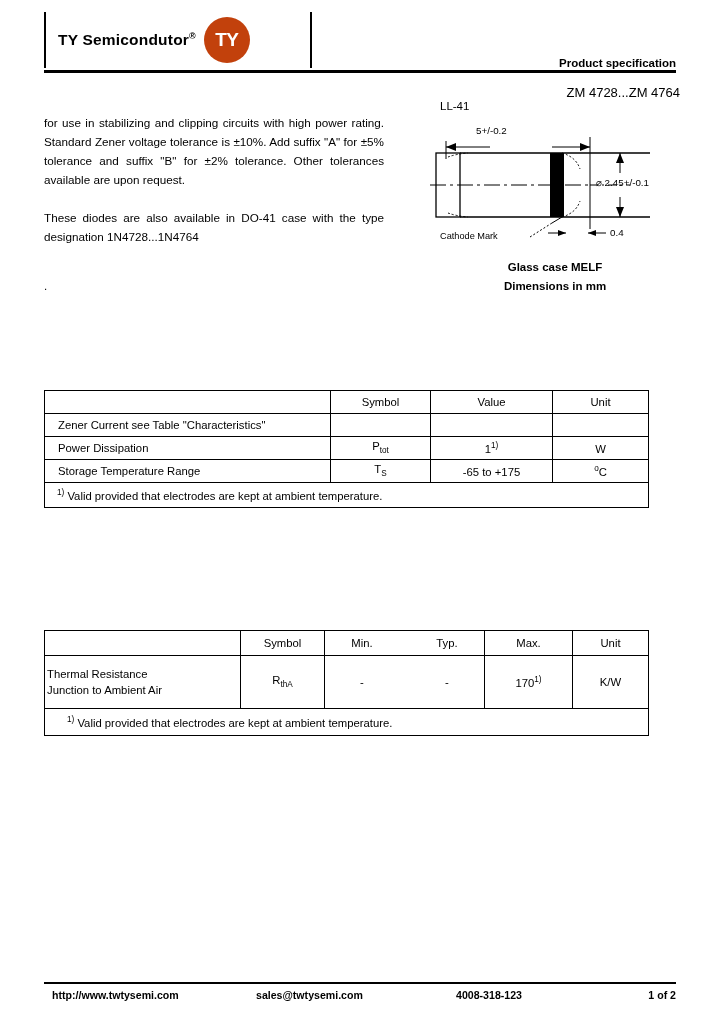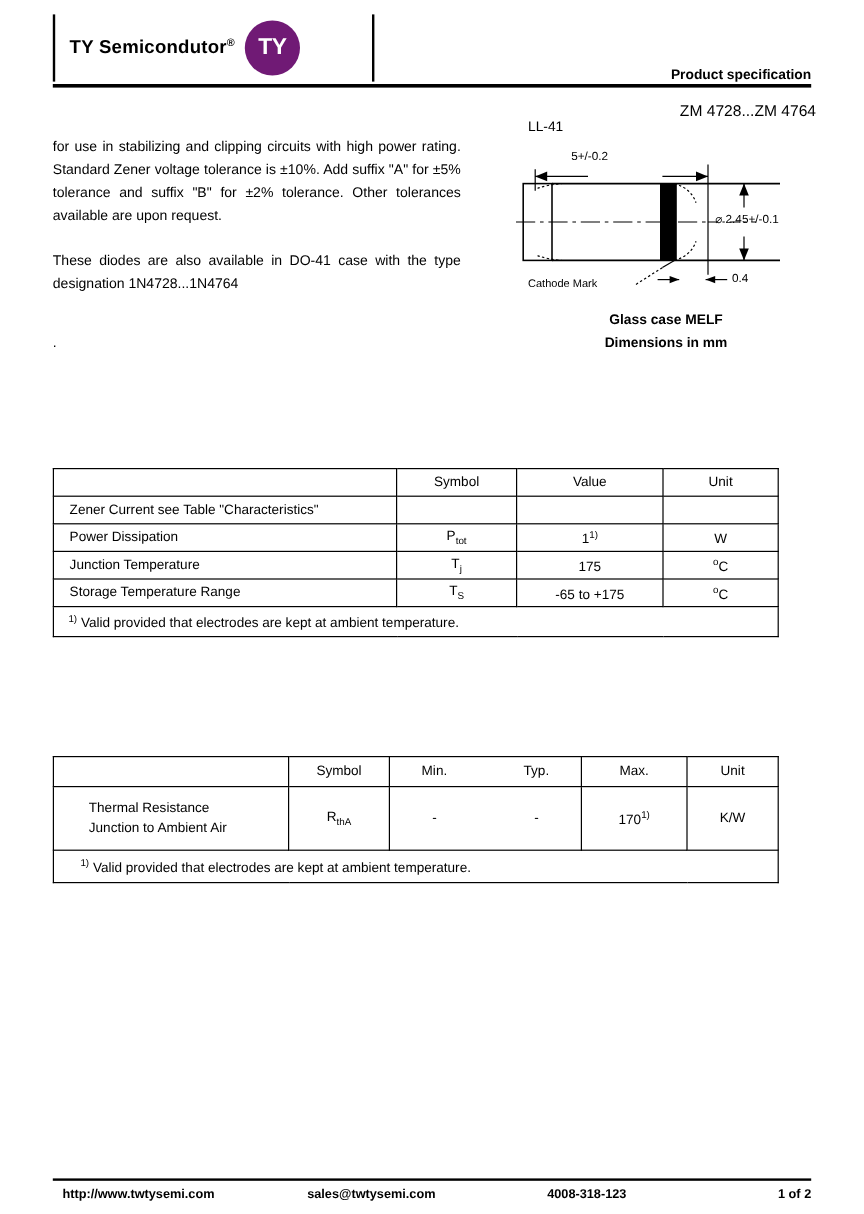--- a/index.html
+++ b/index.html
@@ -43,21 +43,21 @@
     white-space: nowrap;
   }
   .brand-text .reg {
     font-size: 9px;
     vertical-align: super;
   }
   .logo-badge {
     width: 46px;
     height: 46px;
     border-radius: 50%;
-    background: #701a75;
+    background: #c2410c;
     color: #ffffff;
     font-size: 19px;
     font-weight: bold;
     display: flex;
     align-items: center;
     justify-content: center;
     margin-left: 8px;
     letter-spacing: -0.5px;
   }
   .header-rule {
@@ -175,21 +175,21 @@
     height: 24px;
     font-size: 11.3px;
   }
 
   #ch-table { left: 44px; top: 630px; width: 604px; }
   #ch-table td { height: 24px; }
   #ch-table td.hdr { height: 24px; }
   #ch-table td.tall { height: 52px; }
   #ch-table td.lbl-two {
     text-align: left;
-    padding-left: 29px;
+    padding-left: 2px;
     line-height: 16px;
   }
   #ch-table td.r-note {
     text-align: left;
     padding-left: 22px;
     height: 26px;
   }
   .mintyp {
     display: flex;
     justify-content: space-around;
@@ -315,26 +315,20 @@
         <td class="lbl">Zener Current see Table "Characteristics"</td>
         <td><span></span><span class="sub"></span></td>
         <td><span></span><span class="sup"></span></td>
         <td><span class="sup"></span><span></span></td>
       </tr>
       <tr>
         <td class="lbl">Power Dissipation</td>
         <td><span>P</span><span class="sub">tot</span></td>
         <td><span>1</span><span class="sup">1)</span></td>
         <td><span class="sup"></span><span>W</span></td>
-      </tr>
-      <tr>
-        <td class="lbl">Junction Temperature</td>
-        <td><span>T</span><span class="sub">j</span></td>
-        <td><span>175</span><span class="sup"></span></td>
-        <td><span class="sup">o</span><span>C</span></td>
       </tr>
       <tr>
         <td class="lbl">Storage Temperature Range</td>
         <td><span>T</span><span class="sub">S</span></td>
         <td><span>-65 to +175</span><span class="sup"></span></td>
         <td><span class="sup">o</span><span>C</span></td>
       </tr>
       <tr>
         <td class="r-note" colspan="4"><span class="sup">1)</span><span> Valid provided that electrodes are kept at ambient temperature.</span></td>
       </tr>

